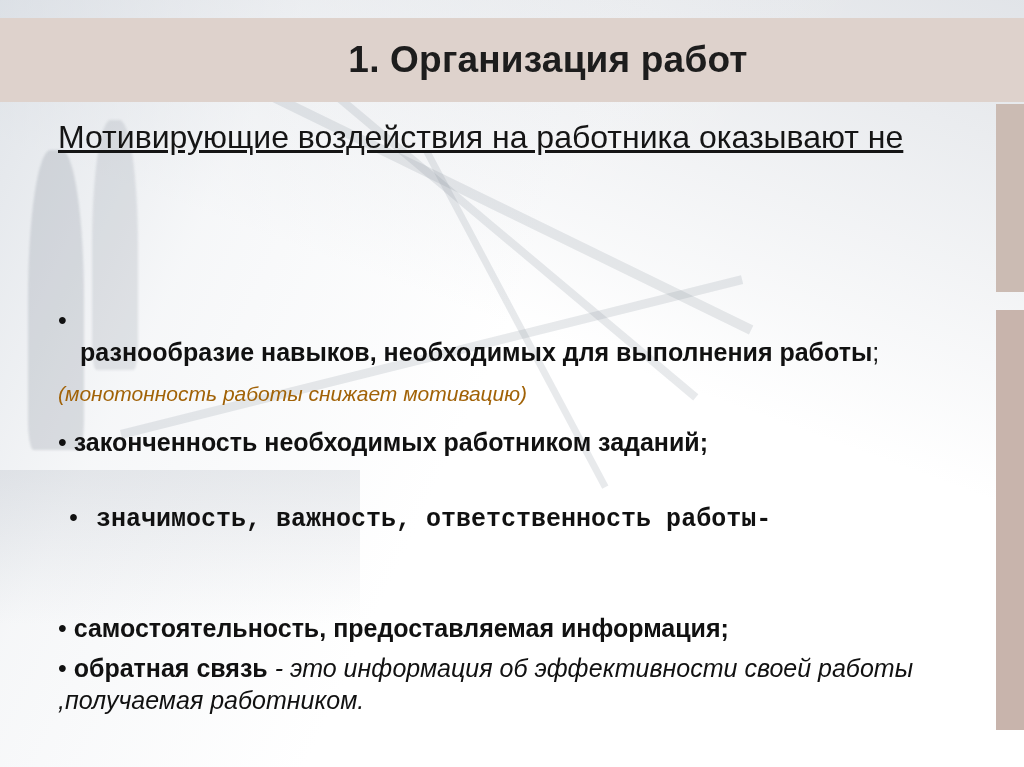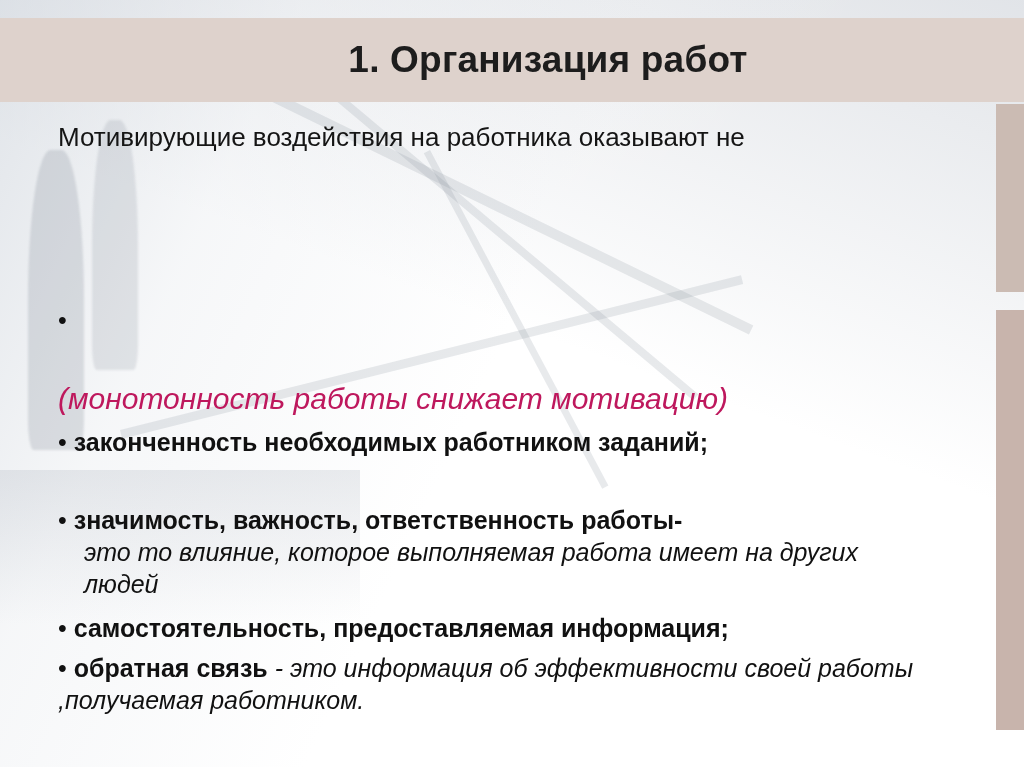--- a/index.html
+++ b/index.html
@@ -105,24 +105,25 @@
     width: 980px;
     height: 640px;
     padding: 0;
   }
 
   .intro {
     position: absolute;
     left: 58px;
     top: 12px;
     width: 880px;
-    font-size: 26px;
+    font-size: 32px;
     line-height: 35px;
     color: #151515;
     text-indent: 0;
+    text-decoration: underline;
   }
   .intro .l2 { display: block; padding-left: 42px; }
 
   .bullets {
     position: absolute;
     left: 58px;
     top: 196px;
     width: 900px;
   }
 
@@ -134,23 +135,23 @@
   }
   .item .bullet {
     display: inline;
   }
   .b    { font-weight: bold; }
   .i    { font-style: italic; }
   .norm { font-weight: normal; font-style: normal; }
 
   .item-skills   { position: absolute; left: 0;   top: 0;   width: 880px; }
   .item-skills .cont { display: block; padding-left: 22px; }
-  .note-mono     { position: absolute; left: 0;   top: 78px; width: 880px; font-size: 30px; font-style: italic; color: #be185d; }
+  .note-mono     { position: absolute; left: 0;   top: 78px; width: 880px; font-size: 21px; font-style: italic; color: #a16207; }
   .item-complete { position: absolute; left: 0;   top: 122px; width: 900px; }
-  .item-signif   { position: absolute; left: 0;   top: 200px; width: 880px; }
+  .item-signif   { position: absolute; left: 8px;   top: 200px; width: 880px; font-family: Liberation Mono, monospace; }
   .item-signif .cont { display: block; padding-left: 26px; }
   .item-indep    { position: absolute; left: 0;   top: 308px; width: 900px; }
   .item-feedback { position: absolute; left: 0;   top: 348px; width: 900px; }
 </style>
 </head>
 <body>
 
 <div class="slide">
 
   <div class="bg-photo"></div>
@@ -172,33 +173,35 @@
   <div class="content">
 
     <div class="intro">
       <span>Мотивирующие воздействия на работника оказывают не</span>
     </div>
 
     <div class="bullets">
 
       <div class="item item-skills">
         <span class="bullet">•</span>
+        <span class="cont">
+          <span class="b">разнообразие навыков, необходимых для выполнения работы</span><span class="norm">;</span>
+        </span>
       </div>
 
       <div class="note-mono">(монотонность работы снижает мотивацию)</div>
 
       <div class="item item-complete">
         <span class="bullet">•</span>
         <span class="b">законченность необходимых работником заданий;</span>
       </div>
 
       <div class="item item-signif">
         <span class="bullet">•</span>
         <span class="b">значимость, важность, ответственность работы-</span>
-        <span class="cont i"> это то влияние, которое выполняемая работа имеет на других людей</span>
       </div>
 
       <div class="item item-indep">
         <span class="bullet">•</span>
         <span class="b">самостоятельность, предоставляемая информация;</span>
       </div>
 
       <div class="item item-feedback">
         <span class="bullet">•</span>
         <span class="b">обратная связь</span><span class="i">  - это информация об эффективности своей работы ,получаемая работником.</span>

